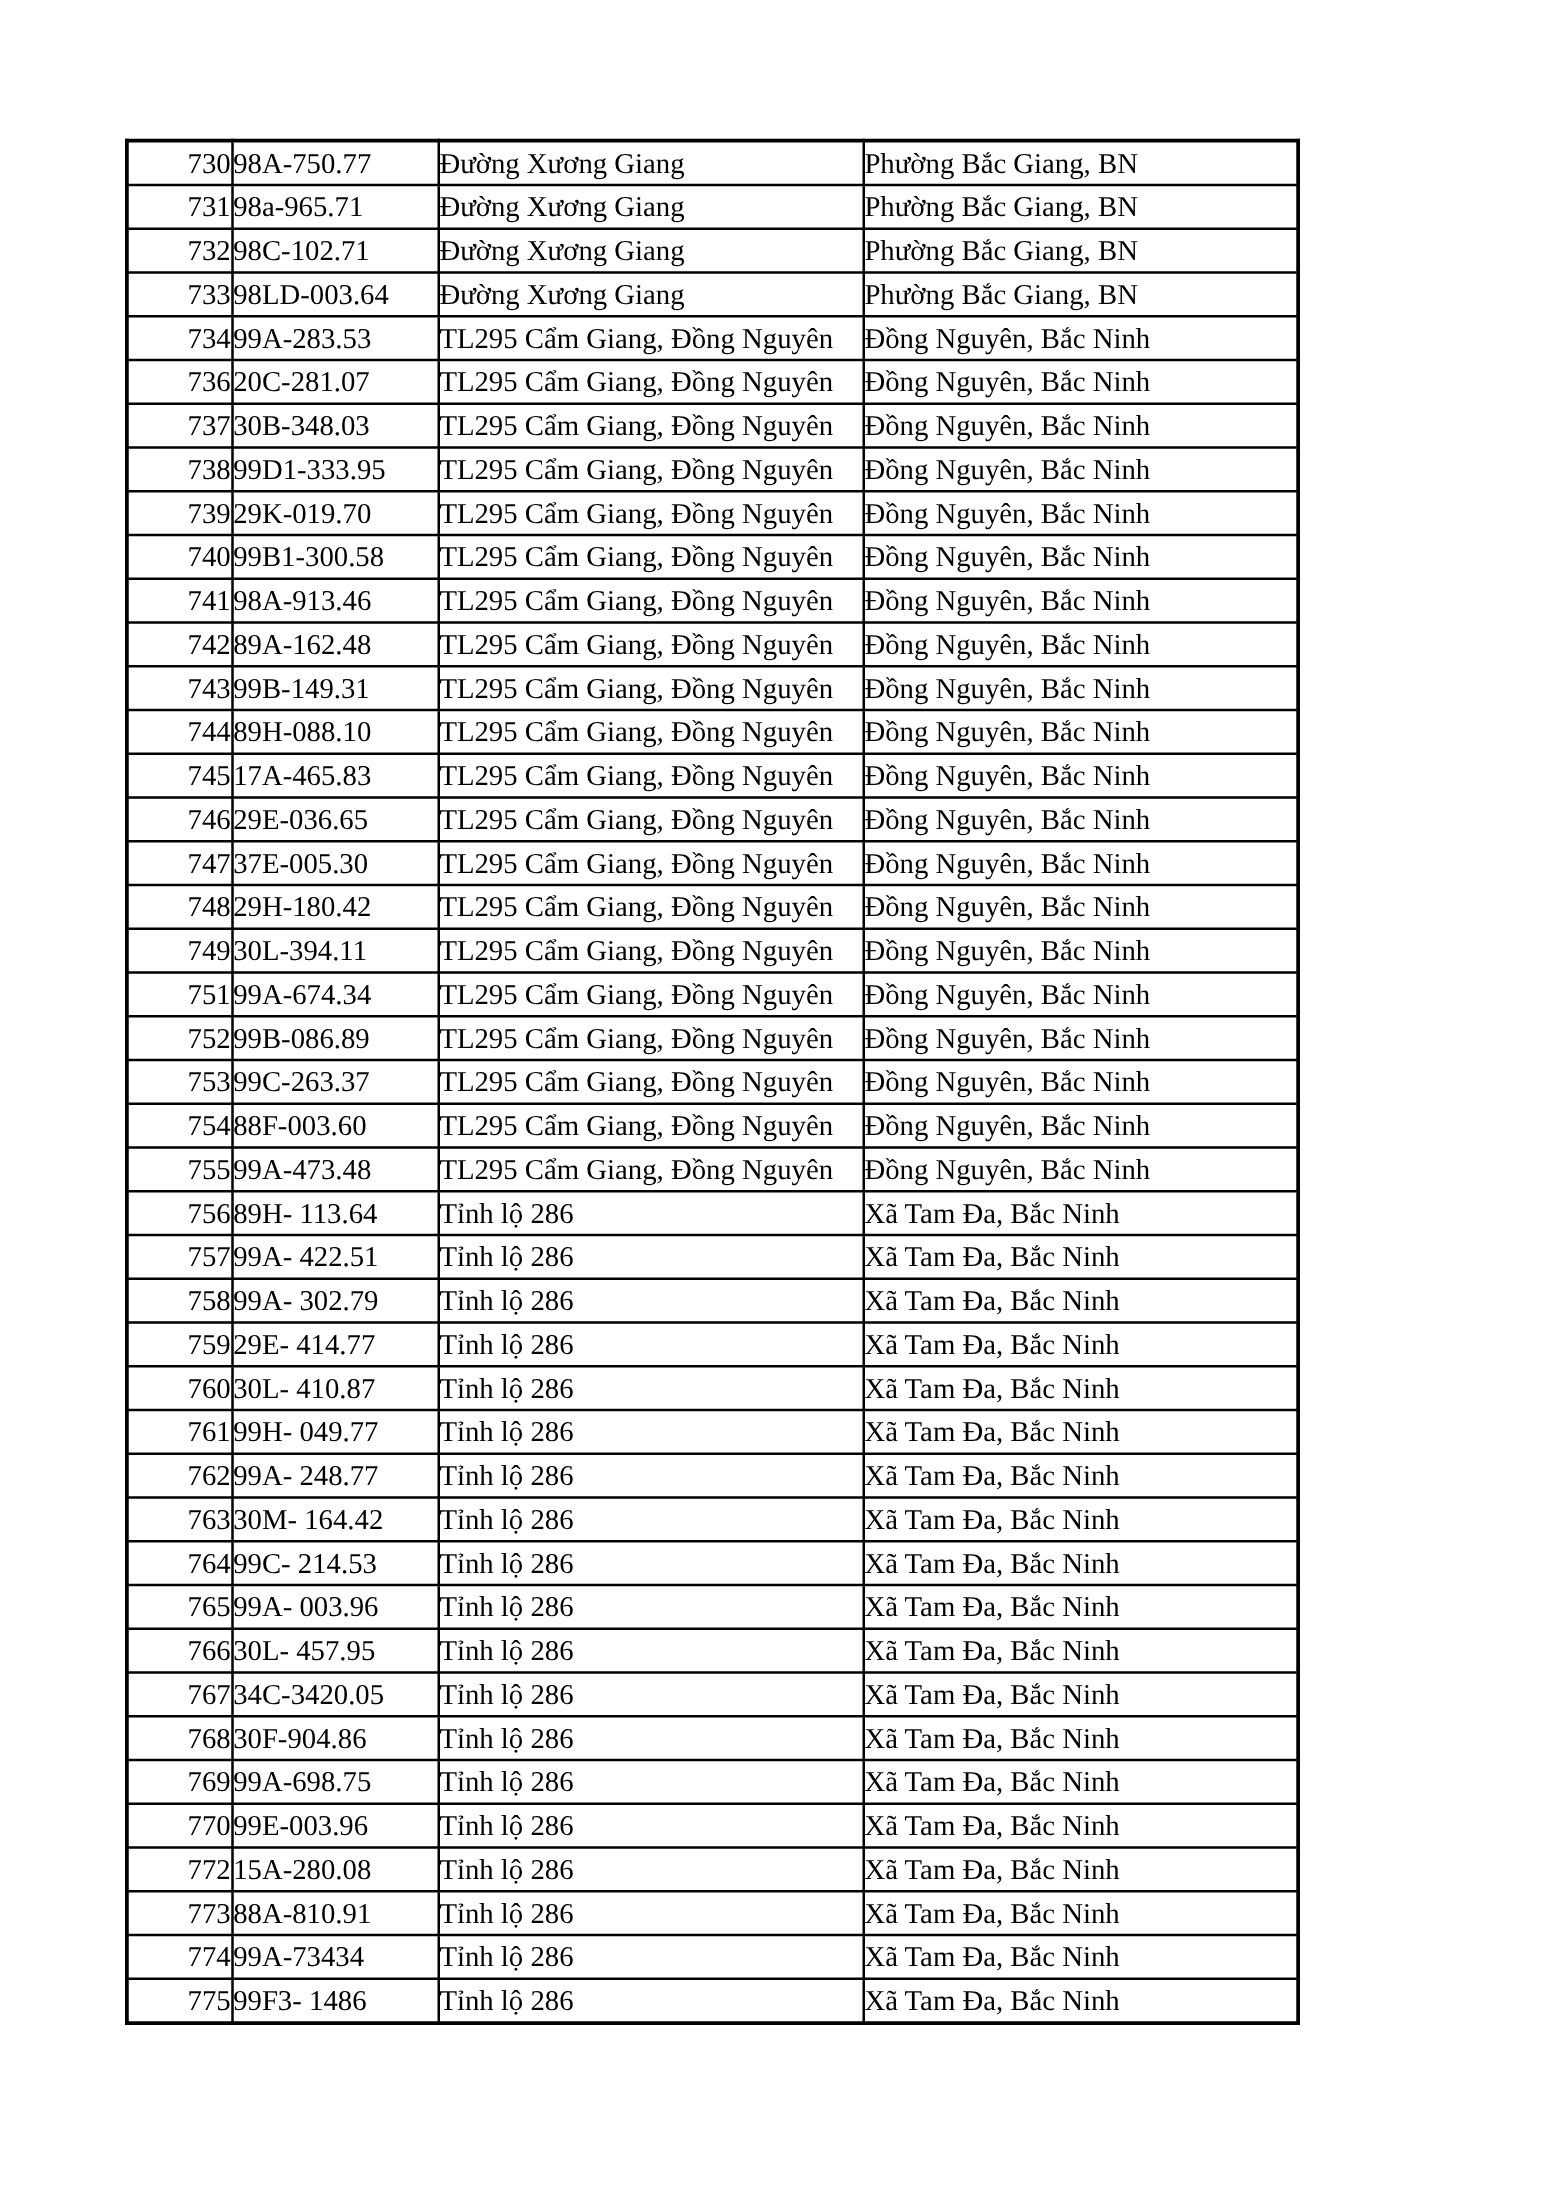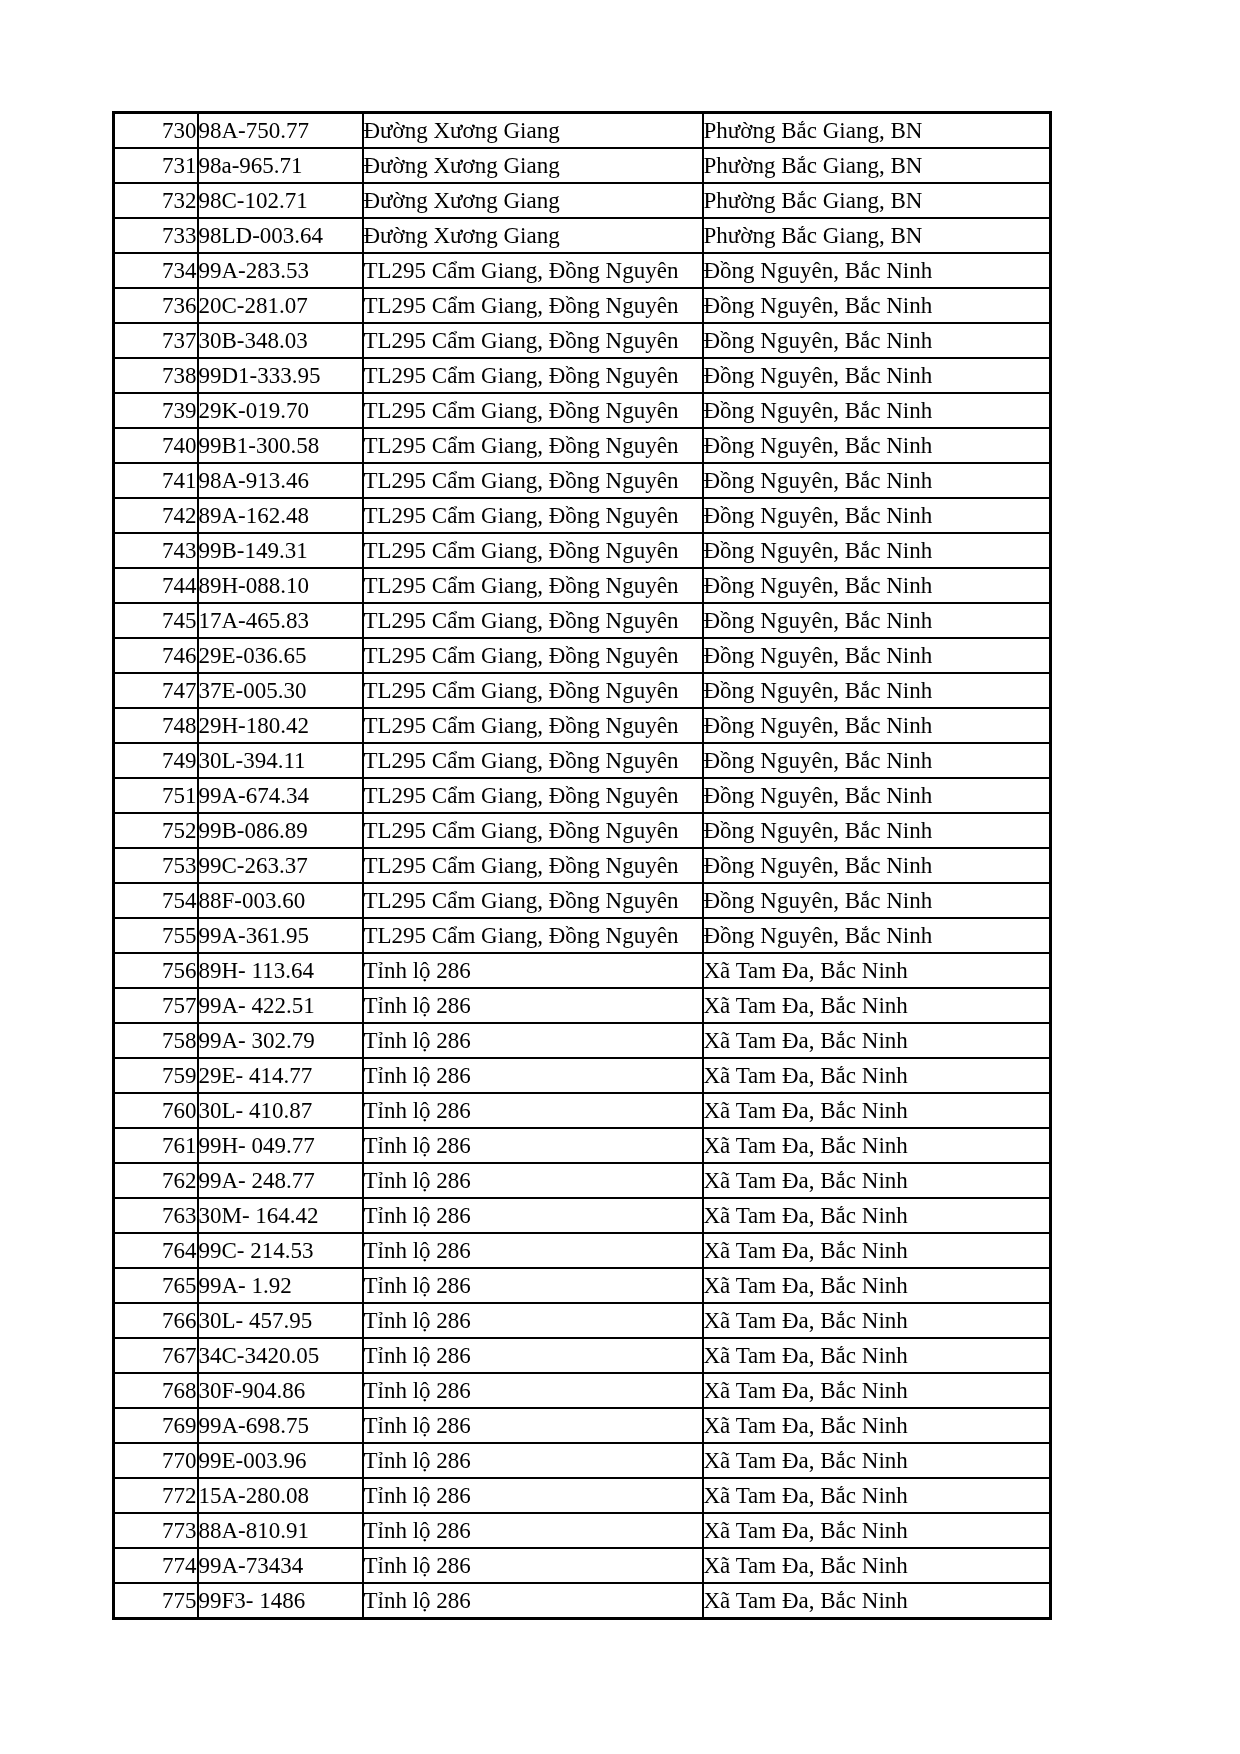--- a/index.html
+++ b/index.html
@@ -16,21 +16,21 @@
   }
   .page {
     position: absolute;
     left: 0; top: 0;
     width: 1240px;
     height: 1754px;
     background: #ffffff;
   }
   table.vehicle-table {
     position: absolute;
-    left: 112px;
+    left: 100px;
     top: 111px;
     border-collapse: collapse;
     table-layout: fixed;
     border: 3px solid #000000;
     padding-left: 29px;
   }
   table.vehicle-table td {
     border: 2px solid #000000;
     height: 33px;
     font-size: 23px;
@@ -219,21 +219,21 @@
 
   <tr>
     <td class="c-no">754</td>
     <td class="c-plate">88F-003.60</td>
     <td class="c-street">TL295 Cẩm Giang, Đồng Nguyên</td>
     <td class="c-loc">Đồng Nguyên, Bắc Ninh</td>
   </tr>
 
   <tr>
     <td class="c-no">755</td>
-    <td class="c-plate">99A-361.95</td>
+    <td class="c-plate">99A-473.48</td>
     <td class="c-street">TL295 Cẩm Giang, Đồng Nguyên</td>
     <td class="c-loc">Đồng Nguyên, Bắc Ninh</td>
   </tr>
 
   <tr>
     <td class="c-no">756</td>
     <td class="c-plate">89H- 113.64</td>
     <td class="c-street">Tỉnh lộ 286</td>
     <td class="c-loc">Xã Tam Đa, Bắc Ninh</td>
   </tr>
@@ -289,21 +289,21 @@
 
   <tr>
     <td class="c-no">764</td>
     <td class="c-plate">99C- 214.53</td>
     <td class="c-street">Tỉnh lộ 286</td>
     <td class="c-loc">Xã Tam Đa, Bắc Ninh</td>
   </tr>
 
   <tr>
     <td class="c-no">765</td>
-    <td class="c-plate">99A- 1.92</td>
+    <td class="c-plate">99A- 003.96</td>
     <td class="c-street">Tỉnh lộ 286</td>
     <td class="c-loc">Xã Tam Đa, Bắc Ninh</td>
   </tr>
 
   <tr>
     <td class="c-no">766</td>
     <td class="c-plate">30L- 457.95</td>
     <td class="c-street">Tỉnh lộ 286</td>
     <td class="c-loc">Xã Tam Đa, Bắc Ninh</td>
   </tr>

